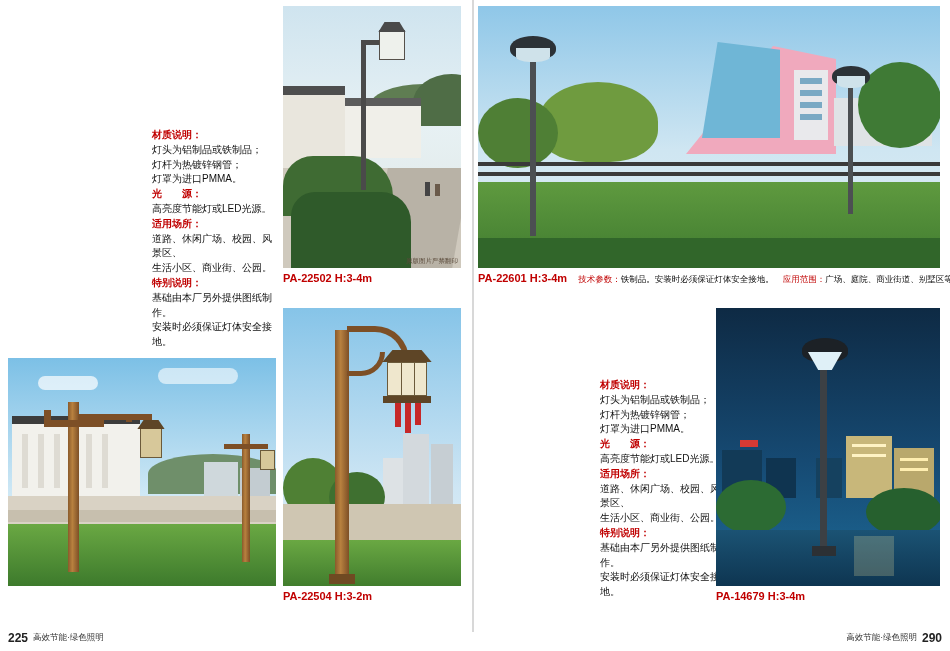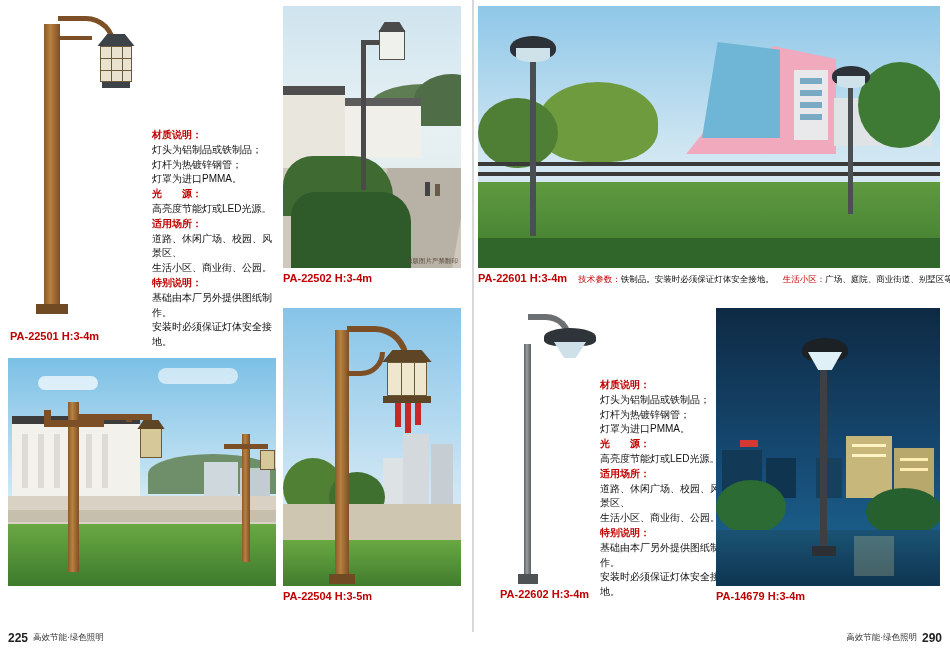--- a/index.html
+++ b/index.html
@@ -83,40 +83,20 @@
 
   .blank { background:#ffffff; }
 </style>
 </head>
 <body>
 
 <div class="page">
 
   <div class="spine"></div>
 
-  <div class="cell" style="left:10px; top:6px; width:150px;">
-    <div class="photo blank" style="width:130px; height:320px;">
-
-      <div class="pole-wood" style="left:34px; top:18px; width:16px; height:285px;"></div>
-      <div style="position:absolute;left:26px;top:298px;width:32px;height:10px;background:#6f4a22;"></div>
-
-      <div style="position:absolute;left:48px;top:10px;width:58px;height:30px;border-top:5px solid #7d4f26;border-right:5px solid #7d4f26;border-radius:0 40px 0 0;"></div>
-      <div style="position:absolute;left:48px;top:30px;width:34px;height:4px;background:#7d4f26;"></div>
-
-      <div style="position:absolute;left:84px;top:28px;width:44px;height:12px;background:#3c4248;clip-path:polygon(8% 100%,92% 100%,70% 0%,30% 0%);"></div>
-      <div class="lantern" style="left:90px;top:40px;width:32px;height:36px;">
-        <div style="position:absolute;left:0;top:11px;width:100%;height:1px;background:#6b5a3a;"></div>
-        <div style="position:absolute;left:0;top:23px;width:100%;height:1px;background:#6b5a3a;"></div>
-        <div style="position:absolute;left:10px;top:0;width:1px;height:100%;background:#6b5a3a;"></div>
-        <div style="position:absolute;left:21px;top:0;width:1px;height:100%;background:#6b5a3a;"></div>
-      </div>
-      <div style="position:absolute;left:92px;top:76px;width:28px;height:6px;background:#3c4248;"></div>
-    </div>
-    <div class="caption">PA-22501 H:3-4m</div>
-  </div>
 
   <div class="spec" style="left:152px; top:128px;">
     <p class="hdr">材质说明：</p>
     <p>灯头为铝制品或铁制品；</p>
     <p>灯杆为热镀锌钢管；</p>
     <p>灯罩为进口PMMA。</p>
     <p class="hdr">光　　源：</p>
     <p>高亮度节能灯或LED光源。</p>
     <p class="hdr">适用场所：</p>
     <p>道路、休闲广场、校园、风景区、</p>
@@ -184,21 +164,21 @@
       <div class="pole" style="left:52px;top:52px;width:6px;height:178px;background:#4c4f52;"></div>
       <div style="position:absolute;left:32px;top:30px;width:46px;height:24px;background:#2c3237;border-radius:50% 50% 42% 42%;"></div>
       <div style="position:absolute;left:38px;top:42px;width:34px;height:14px;background:#cfe2ea;border-radius:0 0 40% 40%;"></div>
       <div class="pole" style="left:370px;top:78px;width:5px;height:130px;background:#4c4f52;"></div>
       <div style="position:absolute;left:354px;top:60px;width:38px;height:20px;background:#2c3237;border-radius:50% 50% 42% 42%;"></div>
       <div style="position:absolute;left:359px;top:70px;width:28px;height:12px;background:#cfe2ea;border-radius:0 0 40% 40%;"></div>
     </div>
     <div class="caption">
       <span>PA-22601 H:3-4m</span>
       <span class="caption-inline note-red" style="margin-left:8px;">技术参数：</span><span class="caption-inline note-blk">铁制品。安装时必须保证灯体安全接地。</span>
-      <span class="caption-inline note-red" style="margin-left:6px;">生活小区：</span><span class="caption-inline note-blk">广场、庭院、商业街道、别墅区等场所。</span>
+      <span class="caption-inline note-red" style="margin-left:6px;">应用范围：</span><span class="caption-inline note-blk">广场、庭院、商业街道、别墅区等场所。</span>
     </div>
   </div>
 
   <div class="cell" style="left:8px; top:358px;">
     <div class="photo" style="width:268px; height:228px;">
       <div style="position:absolute;inset:0;background:linear-gradient(#7cc0e6,#cfe8f5 60%,#e6f2f8);"></div>
 
       <div style="position:absolute;left:30px;top:18px;width:60px;height:14px;background:#ffffff;opacity:.7;border-radius:20px;"></div>
       <div style="position:absolute;left:150px;top:10px;width:80px;height:16px;background:#ffffff;opacity:.6;border-radius:20px;"></div>
 
@@ -259,35 +239,23 @@
       <div class="lantern" style="left:104px;top:54px;width:40px;height:34px;background:#efe7cd;border-color:#6b5a3a;">
         <div style="position:absolute;left:13px;top:0;width:1px;height:100%;background:#6b5a3a;"></div>
         <div style="position:absolute;left:26px;top:0;width:1px;height:100%;background:#6b5a3a;"></div>
       </div>
       <div style="position:absolute;left:100px;top:88px;width:48px;height:7px;background:#5e4526;"></div>
 
       <div style="position:absolute;left:112px;top:95px;width:6px;height:24px;background:#c62828;"></div>
       <div style="position:absolute;left:122px;top:95px;width:6px;height:30px;background:#c62828;"></div>
       <div style="position:absolute;left:132px;top:95px;width:6px;height:22px;background:#c62828;"></div>
     </div>
-    <div class="caption">PA-22504 H:3-5m</div>
-  </div>
-
-  <div class="cell" style="left:500px; top:308px;">
-    <div class="photo blank" style="width:110px; height:276px;">
-      <div class="pole" style="left:24px;top:36px;width:7px;height:238px;background:linear-gradient(90deg,#5a5d60,#9a9da0 40%,#5a5d60);"></div>
-      <div style="position:absolute;left:18px;top:266px;width:20px;height:10px;background:#4f5254;"></div>
-
-      <div style="position:absolute;left:28px;top:6px;width:44px;height:26px;border-top:6px solid #6d7073;border-right:6px solid #6d7073;border-radius:0 36px 0 0;"></div>
-
-      <div style="position:absolute;left:44px;top:20px;width:52px;height:18px;background:#2f343a;border-radius:50% 50% 30% 30%;"></div>
-      <div style="position:absolute;left:54px;top:34px;width:32px;height:16px;background:#cfe0e9;clip-path:polygon(0 0,100% 0,68% 100%,32% 100%);"></div>
-    </div>
-    <div class="caption">PA-22602 H:3-4m</div>
-  </div>
+    <div class="caption">PA-22504 H:3-2m</div>
+  </div>
+
 
   <div class="spec" style="left:600px; top:378px;">
     <p class="hdr">材质说明：</p>
     <p>灯头为铝制品或铁制品；</p>
     <p>灯杆为热镀锌钢管；</p>
     <p>灯罩为进口PMMA。</p>
     <p class="hdr">光　　源：</p>
     <p>高亮度节能灯或LED光源。</p>
     <p class="hdr">适用场所：</p>
     <p>道路、休闲广场、校园、风景区、</p>

